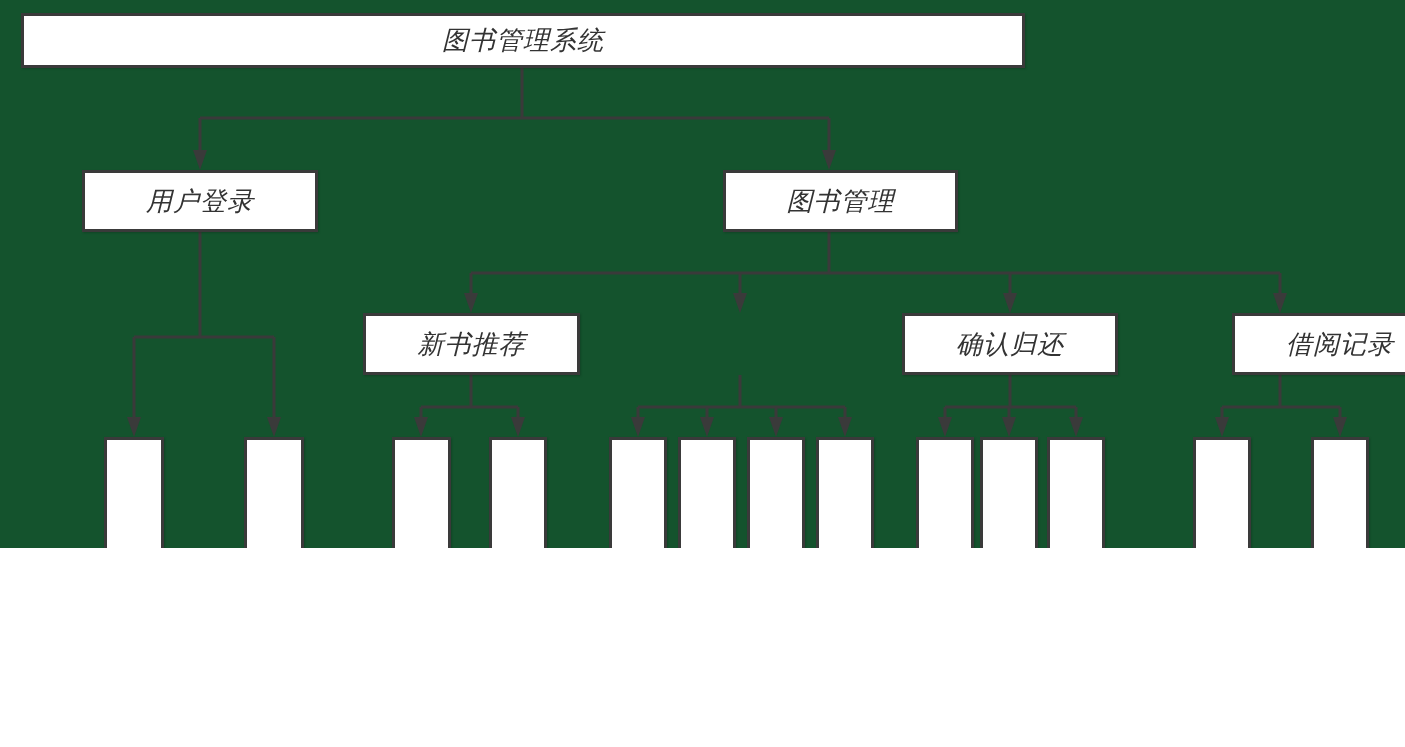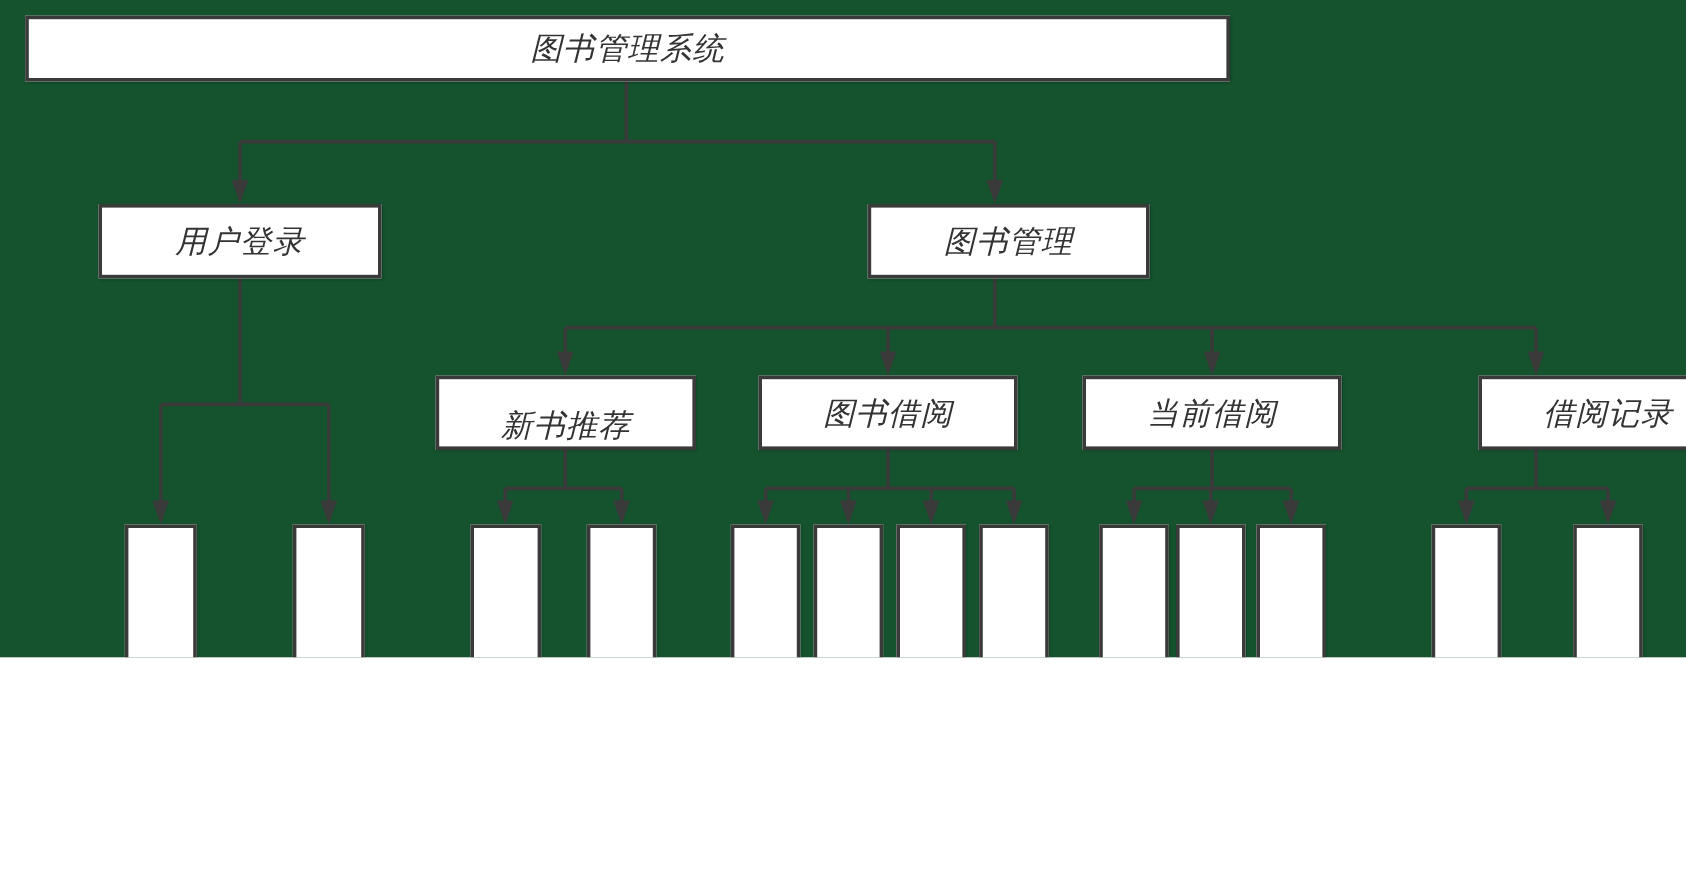--- a/index.html
+++ b/index.html
@@ -84,28 +84,25 @@
     <span>图书管理系统</span>
   </div>
 
   <div class="node" style="left:82px;top:170px;width:236px;height:62px;">
     <span>用户登录</span>
   </div>
   <div class="node" style="left:711px;top:170px;width:235px;height:62px;margin-left:12px;">
     <span>图书管理</span>
   </div>
 
-  <div class="node" style="left:363px;top:313px;width:217px;height:62px;align-items:flex-end;">
+  <div class="node" style="left:363px;top:313px;width:217px;height:62px;">
     <span>新书推荐</span>
   </div>
-  <div class="node" style="left:632px;top:313px;width:216px;height:62px;">
-    <span>图书借阅</span>
-  </div>
   <div class="node" style="left:902px;top:313px;width:216px;height:62px;">
-    <span>当前借阅</span>
+    <span>确认归还</span>
   </div>
   <div class="node" style="left:1232px;top:313px;width:216px;height:62px;">
     <span>借阅记录</span>
   </div>
 
   <div class="node vert" style="left:104px;top:437px;width:60px;height:299px;">
     <span>用户登录</span>
   </div>
   <div class="node vert" style="left:244px;top:437px;width:60px;height:299px;">
     <span>注销登录</span>

